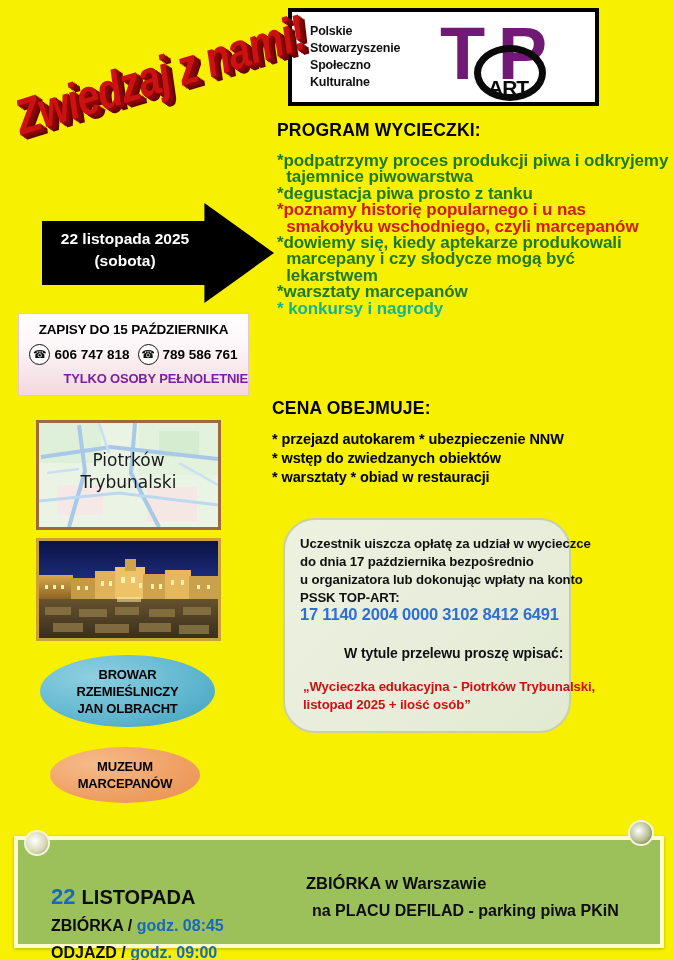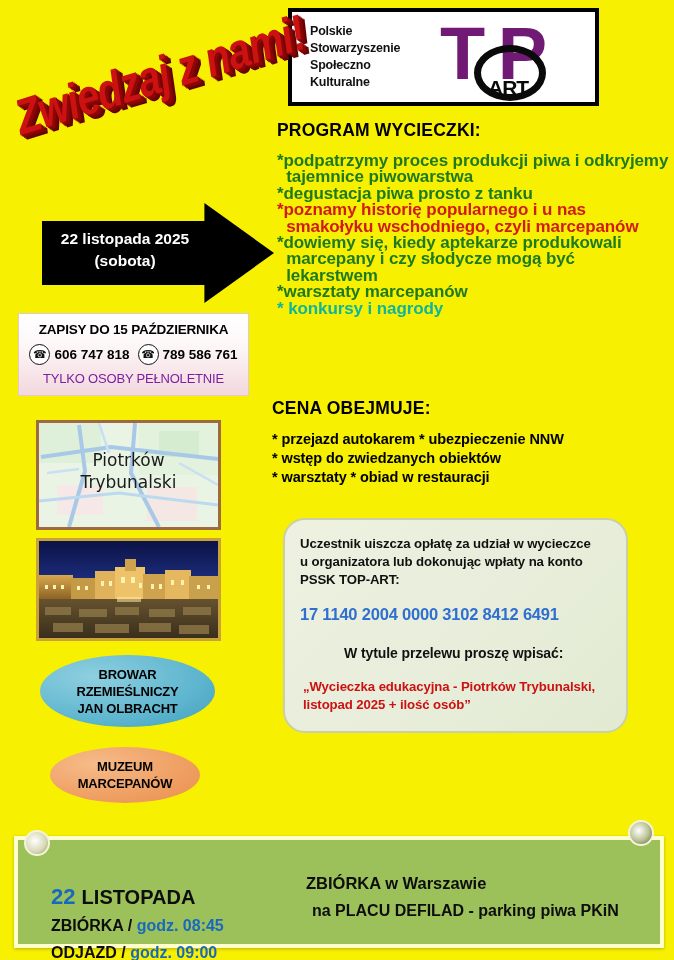--- a/index.html
+++ b/index.html
@@ -165,23 +165,23 @@
     font-size: 11px; line-height: 1; color: #111;
     background: #ffffff;
   }
   .phone-num {
     font-size: 13.5px; font-weight: bold; color: #000000;
   }
   .reg-note {
     position: absolute;
     left: 0; right: 0;
     bottom: 9px;
-    text-align: center;
+    text-align: right;
     font-size: 13px;
-    font-weight: normal;
+    font-weight: bold;
     color: #7b1fa2;
     letter-spacing: -0.2px;
   }
 
   
   .map-box {
     position: absolute;
     left: 36px;
     top: 420px;
     width: 185px;
@@ -301,25 +301,25 @@
     font-weight: bold;
     color: #111111;
     letter-spacing: -0.2px;
   }
 
   
   .pay-box {
     position: absolute;
     left: 283px;
     top: 518px;
-    width: 345px;
+    width: 288px;
     height: 215px;
     background: linear-gradient(135deg, #eef1e0 0%, #e8eedb 50%, #e2ead2 100%);
     border: 2px solid #c9cfa8;
-    border-radius: 22px;
+    border-radius: 32px;
     box-sizing: border-box;
   }
   .pay-p1 {
     position: absolute;
     left: 15px; top: 15px;
     width: 318px;
     font-size: 13.2px;
     font-weight: bold;
     line-height: 18px;
     color: #111111;
@@ -580,20 +580,21 @@
   <div class="sec-title" id="cena-title">CENA OBEJMUJE:</div>
   <div class="cena-list" id="cena-list">
       <div>* przejazd autokarem * ubezpieczenie NNW</div>
       <div>* wstęp do zwiedzanych obiektów</div>
       <div>* warsztaty * obiad w restauracji</div>
     </div>
 
   <div class="pay-box">
     <div class="pay-p1">
       <div>Uczestnik uiszcza opłatę za udział w wycieczce</div>
+      <div><span>do dnia </span><b>17 października</b><span> bezpośrednio</span></div>
       <div>u organizatora lub dokonując wpłaty na konto</div>
       <div>PSSK TOP-ART:</div>
     </div>
     <div class="pay-account">17 1140 2004 0000 3102 8412 6491</div>
     <div class="pay-p2">W tytule przelewu proszę wpisać:</div>
     <div class="pay-quote">
       <div>„Wycieczka edukacyjna - Piotrków Trybunalski,</div>
       <div>listopad 2025 + ilość osób”</div>
     </div>
   </div>

